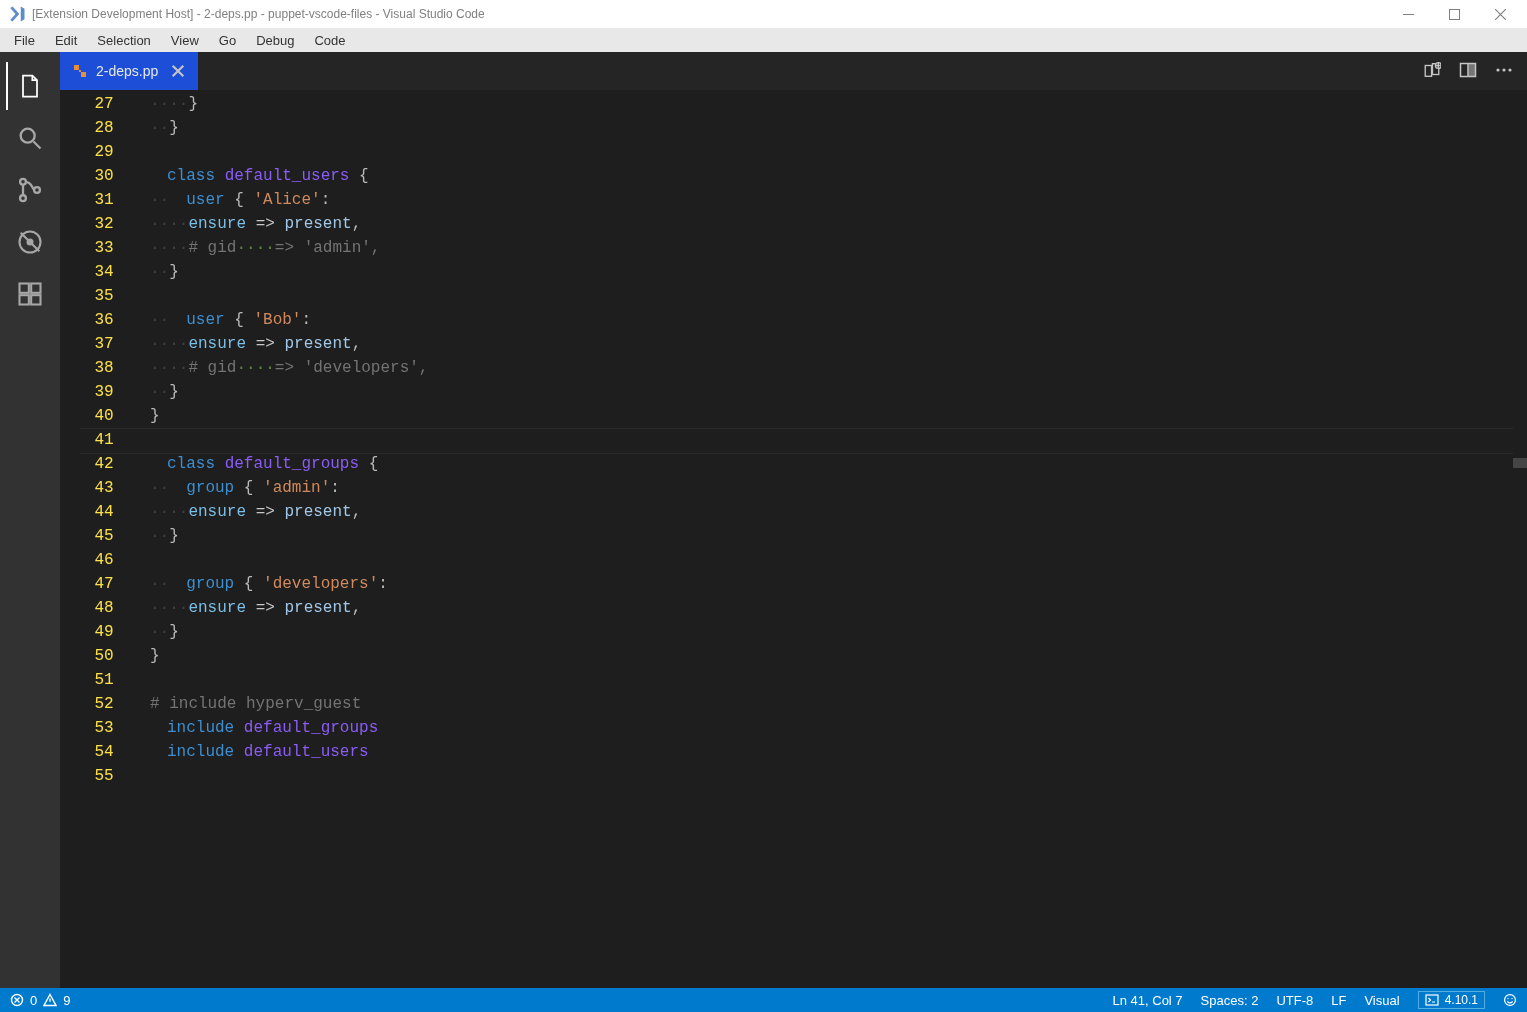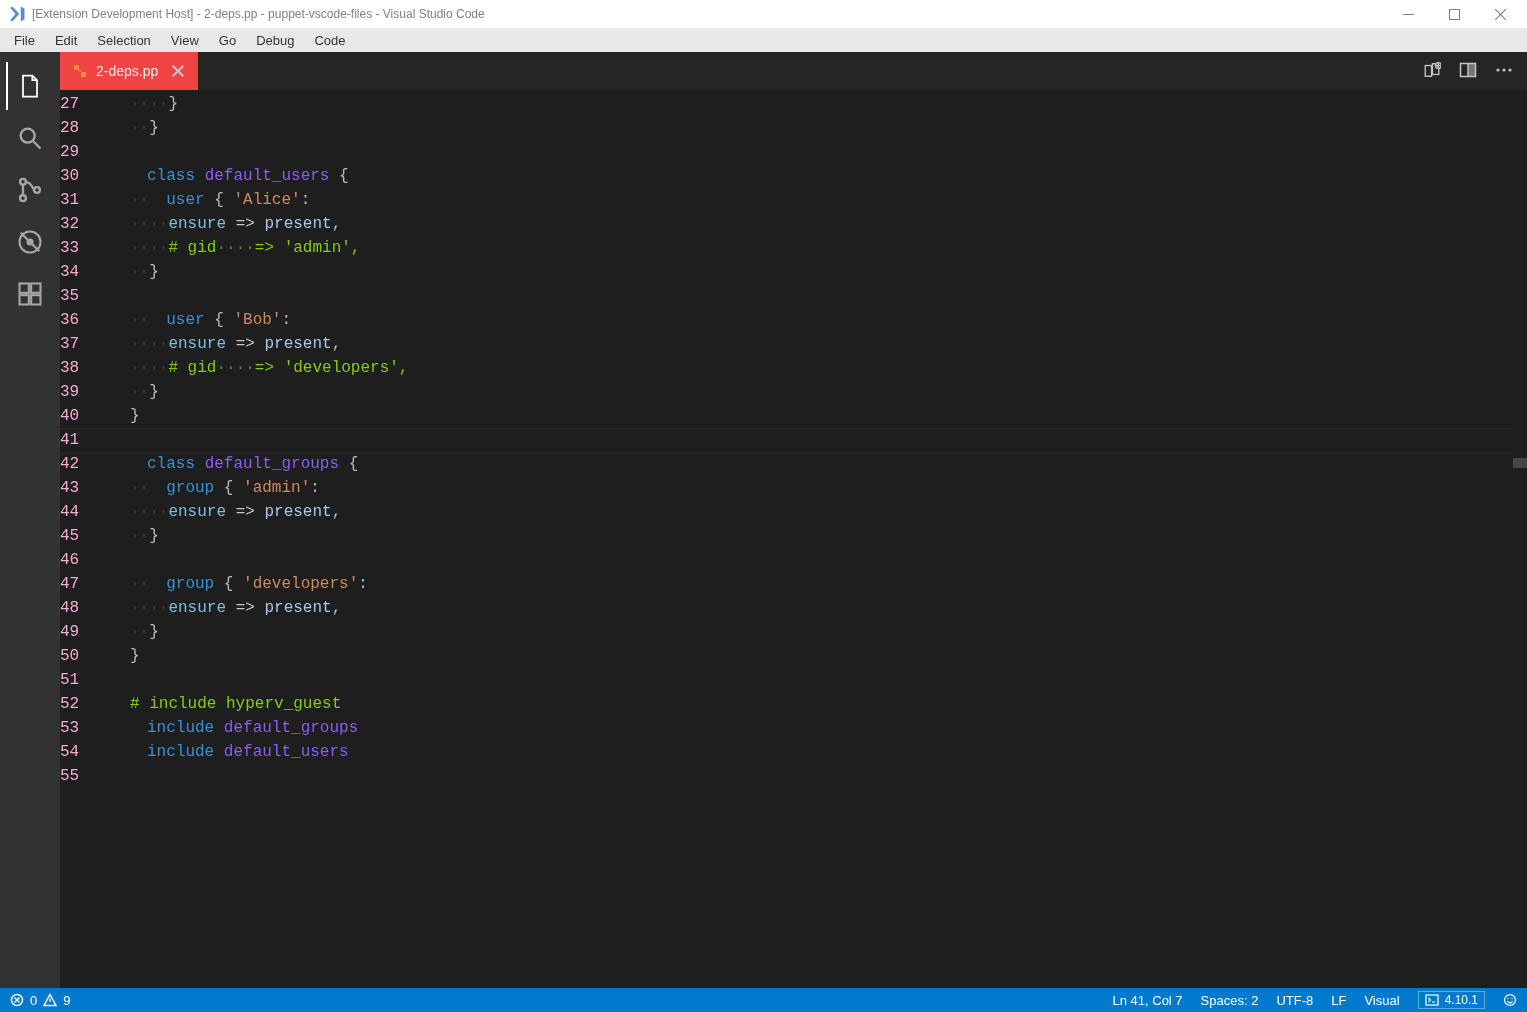--- a/index.html
+++ b/index.html
@@ -25,40 +25,40 @@
   .activitybar .act-icon { width: 48px; height: 48px; display: flex; align-items: center; justify-content: center; color: #a7a7a7; cursor: pointer; position: relative; margin-bottom: 4px; }
   .activitybar .act-icon svg { width: 28px; height: 28px; }
   .activitybar .act-icon.active { color: #fff; }
   .activitybar .act-icon.active::before { content: ""; position: absolute; left: 0; top: 0; bottom: 0; width: 2px; background: #fff; }
 
   
   .editor-zone { flex: 1; display: flex; flex-direction: column; min-width: 0; }
 
   
   .tabbar { height: 38px; background: #252526; display: flex; align-items: stretch; }
-  .tab { display: flex; align-items: center; padding: 0 12px; background: #ef4444; color: #e7e7e7; font-size: 14px; gap: 8px; cursor: pointer; }
+  .tab { display: flex; align-items: center; padding: 0 12px; background: #1d4ed8; color: #e7e7e7; font-size: 14px; gap: 8px; cursor: pointer; }
   .tab .tab-icon { width: 16px; height: 16px; }
   .tab .close { width:16px; height:16px; display:flex; align-items:center; justify-content:center; color:#c5c5c5; margin-left:4px; }
   .tabbar .spacer { flex: 1; }
   .tabbar .editor-actions { display: flex; align-items: center; gap: 18px; padding: 0 14px; color: #c5c5c5; }
   .tabbar .editor-actions svg { width: 18px; height: 18px; }
 
   
   .editor { flex: 1; display: flex; background: #1e1e1e; font-family: Consolas, "Courier New", monospace; font-size: 16px; line-height: 24px; overflow: hidden; position: relative; }
-  .gutter { width: 70px; text-align: left; padding-right: 22px; color: #f9a8d4; white-space: pre; user-select: none; background: #1e1e1e; padding-top: 2px; }
+  .gutter { width: 70px; text-align: center; padding-right: 22px; color: #fde047; white-space: pre; user-select: none; background: #1e1e1e; padding-top: 2px; margin-left: 20px; }
   .gutter div { height: 24px; }
   .code { flex: 1; white-space: pre; color: #c8c8c8; padding-top: 2px; position: relative; }
   .code .line { height: 24px; }
   .code .line.cursor-line::before { content:""; position:absolute; left:-70px; right:0; height:24px; border-top:1px solid #2a2a2a; border-bottom:1px solid #2a2a2a; pointer-events:none; }
   .ws { color: #3f3f3f; }
   .kw { color: #3e8ed0; margin-left: 17px; }
   .fn { color: #8b5cf6; }
   .dot { color: #b9b9b9; }
   .str { color: #d08a5d; }
-  .cm { color: #84cc16; margin-top: 12px; }
+  .cm { color: #737373; margin-top: 12px; }
   .cmws { color: #689a4d; opacity: .85; }
   .id { color: #7cbfe7; }
   .val { color: #a2c7e8; }
   .arrow { color: #c8c8c8; }
   .overview-ruler { position:absolute; right:0; top:0; width:14px; height:100%; background:#1e1e1e; }
   .overview-ruler .mark { position:absolute; right:0; width:14px; height:10px; background:#454545; }
 
   
   .statusbar { height: 24px; background: #007acc; color: #fff; display: flex; align-items: center; font-size: 13px; padding: 0 10px; gap: 16px; }
   .statusbar .left { display: flex; align-items: center; gap: 8px; }

